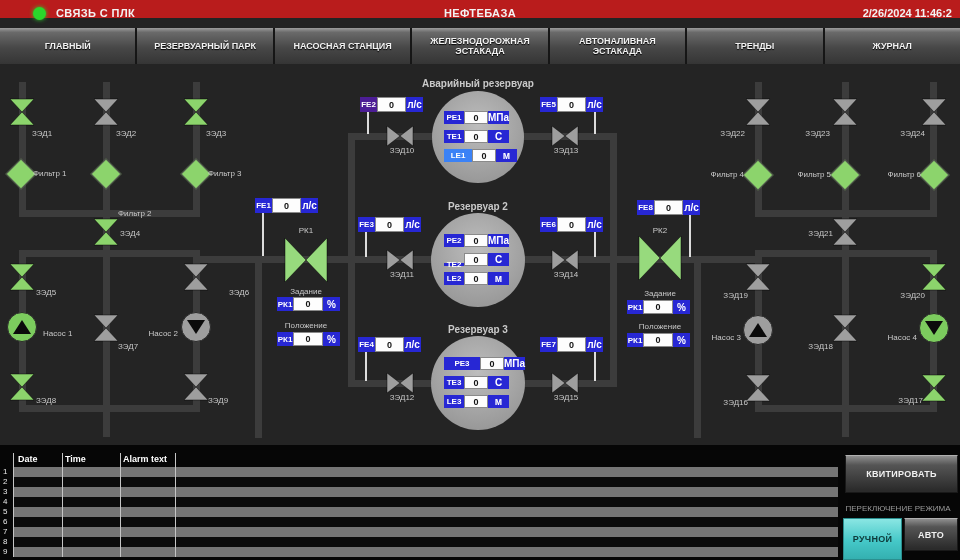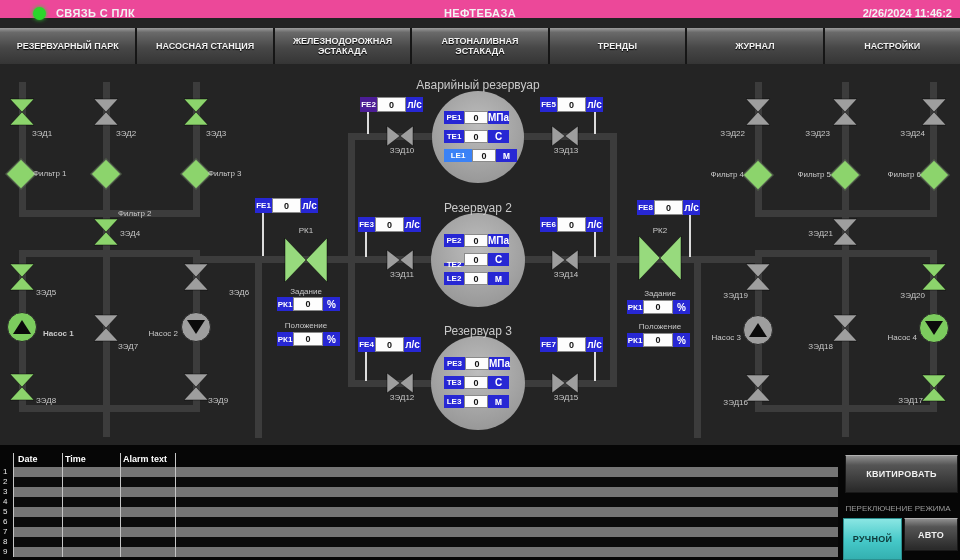--- a/index.html
+++ b/index.html
@@ -1,19 +1,19 @@
 <!DOCTYPE html>
 <html><head>
 <meta charset="utf-8">
 <style>
   html,body{margin:0;padding:0;background:#000;}
   .screen{position:relative;width:960px;height:560px;overflow:hidden;background:#232323;
           font-family:"Liberation Sans",sans-serif;-webkit-user-select:none;}
   
-  .topbar{position:absolute;left:0;top:0;width:960px;height:18px;background:#ec4899;}
+  .topbar{position:absolute;left:0;top:0;width:960px;height:18px;background:#b91c1c;}
   .dot{position:absolute;left:33px;top:7px;width:13px;height:13px;border-radius:50%;}
   .plc{position:absolute;left:56px;top:7px;color:#f2f2f2;font-size:11px;font-weight:700;letter-spacing:.4px;}
   .title{position:absolute;left:0;right:0;top:7px;text-align:center;color:#f2f2f2;font-size:11px;font-weight:700;letter-spacing:.4px;}
   .dt{position:absolute;right:8px;top:7px;color:#f2f2f2;font-size:11px;font-weight:700;}
   
   .tabbar{position:absolute;left:0;top:28px;width:960px;height:36px;display:flex;background:#161616;}
   .tab{flex:1;display:flex;align-items:center;justify-content:center;text-align:center;
        background:linear-gradient(180deg,#9c9c9c 0%,#6a6a6a 12%,#474747 55%,#353535 100%);
        border-right:2px solid #161616;color:#f2f2f2;font-size:9px;font-weight:700;line-height:1.15;
        text-shadow:0 1px 1px #000;cursor:pointer;padding:0 6px;box-sizing:border-box;}
@@ -26,21 +26,21 @@
   .pipe{position:absolute;background:#3c3c3c;}
   .lbl{position:absolute;font-size:8px;line-height:9px;color:#c9c9c9;white-space:nowrap;}
   .valve{position:absolute;cursor:pointer;}
   .valve svg{display:block;}
   .filter{position:absolute;width:22px;height:22px;transform:rotate(45deg);border:1px solid #4a4a4a;box-sizing:border-box;}
   .pump{position:absolute;width:30px;height:30px;border-radius:50%;border:1px solid #2c2c2c;box-sizing:border-box;cursor:pointer;}
   .tri{position:absolute;left:50%;top:50%;width:0;height:0;transform:translate(-50%,-50%);}
   .tri.up{border-left:9px solid transparent;border-right:9px solid transparent;border-bottom:14px solid #0b0b0b;}
   .tri.down{border-left:9px solid transparent;border-right:9px solid transparent;border-top:14px solid #0b0b0b;}
   .tank{position:absolute;border-radius:50%;background:radial-gradient(circle at 50% 38%,#bdbdbd 0%,#9c9c9c 70%,#8d8d8d 100%);}
-  .tlbl{position:absolute;width:180px;text-align:center;font-size:12px;color:#c9c9c9;white-space:nowrap;}
+  .tlbl{position:absolute;width:180px;text-align:center;font-size:10px;color:#c9c9c9;white-space:nowrap;font-weight:bold;}
   .sline{position:absolute;width:2px;background:#dcdcdc;}
   .drow{position:absolute;display:flex;}
   .drow span{display:flex;align-items:center;justify-content:center;box-sizing:border-box;}
   .drow .tag{color:#fff;font-size:8px;font-weight:700;}
   .drow .val{background:#fdfdfd;color:#111;font-size:9px;font-weight:700;border:1px solid #8a8a8a;}
   .drow .unit{color:#fff;font-size:10px;font-weight:700;}
   
   .ahdr{position:absolute;color:#fff;font-size:9px;font-weight:700;}
   .asep{position:absolute;width:1px;background:#c4c4c4;}
   .arow{position:absolute;left:13px;width:825px;height:10px;}
@@ -62,39 +62,39 @@
 <div class="screen">
   <div class="topbar">
     <span class="dot" style="background: rgb(43, 214, 43); box-shadow: rgb(43, 214, 43) 0px 0px 4px;"></span>
     <span class="plc">СВЯЗЬ С ПЛК</span>
     <span class="title">НЕФТЕБАЗА</span>
     <span class="dt">2/26/2024 11:46:2</span>
   </div>
 
   <div class="tabbar">
       <div class="tab">
+        <span>ГЛАВНЫЙ</span>
+      </div>
+      <div class="tab">
         <span>РЕЗЕРВУАРНЫЙ ПАРК</span>
       </div>
       <div class="tab">
         <span>НАСОСНАЯ СТАНЦИЯ</span>
       </div>
       <div class="tab">
         <span>ЖЕЛЕЗНОДОРОЖНАЯ ЭСТАКАДА</span>
       </div>
       <div class="tab">
         <span>АВТОНАЛИВНАЯ ЭСТАКАДА</span>
       </div>
       <div class="tab">
         <span>ТРЕНДЫ</span>
       </div>
       <div class="tab">
         <span>ЖУРНАЛ</span>
-      </div>
-      <div class="tab">
-        <span>НАСТРОЙКИ</span>
       </div>
     </div>
 
   <div class="dbg"></div>
   <div class="abg"></div>
 
   <div class="layer" id="diagram">
       <div class="pipe" style="left: 19px; top: 82px; width: 7px; height: 131px; background: rgb(60, 60, 60);"></div>
       <div class="pipe" style="left: 103px; top: 82px; width: 7px; height: 131px; background: rgb(60, 60, 60);"></div>
       <div class="pipe" style="left: 193px; top: 82px; width: 7px; height: 131px; background: rgb(60, 60, 60);"></div>
@@ -152,21 +152,21 @@
         <span class="unit" style="width: 21px; background: rgb(39, 39, 212);">С</span>
       </div>
       <div class="drow" style="left: 444px; top: 272px; height: 13px;">
         <span class="tag" style="width: 20px; background: rgb(39, 39, 212);">LE2</span>
         <span class="val" style="width: 24px;">0</span>
         <span class="unit" style="width: 21px; background: rgb(39, 39, 212);">м</span>
       </div>
       <div class="tank" style="left: 431px; top: 336px; width: 94px; height: 94px;"></div>
       <div class="tlbl" style="left: 388px; top: 324px;">Резервуар 3</div>
       <div class="drow" style="left: 444px; top: 357px; height: 13px;">
-        <span class="tag" style="width: 21px; background: rgb(39, 39, 212); text-align: center;">PE3</span>
+        <span class="tag" style="width: 36px; background: rgb(39, 39, 212); text-align: center;">PE3</span>
         <span class="val" style="width: 24px;">0</span>
         <span class="unit" style="width: 21px; background: rgb(39, 39, 212);">МПа</span>
       </div>
       <div class="drow" style="left: 444px; top: 376px; height: 13px;">
         <span class="tag" style="width: 20px; background: rgb(39, 39, 212);">TE3</span>
         <span class="val" style="width: 24px;">0</span>
         <span class="unit" style="width: 21px; background: rgb(39, 39, 212);">С</span>
       </div>
       <div class="drow" style="left: 444px; top: 395px; height: 13px;">
         <span class="tag" style="width: 20px; background: rgb(39, 39, 212);">LE3</span>
@@ -325,21 +325,21 @@
       <div class="lbl" style="top: 169px; left: 208px;">Фильтр 3</div>
       <div class="filter" style="left: 747px; top: 164px; background: rgb(140, 212, 108);"></div>
       <div class="lbl" style="top: 170px; left: 654px; width: 90px; text-align: right;">Фильтр 4</div>
       <div class="filter" style="left: 834px; top: 164px; background: rgb(140, 212, 108);"></div>
       <div class="lbl" style="top: 170px; left: 741px; width: 90px; text-align: right;">Фильтр 5</div>
       <div class="filter" style="left: 923px; top: 164px; background: rgb(140, 212, 108);"></div>
       <div class="lbl" style="top: 170px; left: 831px; width: 90px; text-align: right;">Фильтр 6</div>
       <div class="pump" style="left: 7px; top: 312px; background: rgb(124, 204, 94);">
         <div class="tri up"></div>
       </div>
-      <div class="lbl" style="top: 329px; left: 43px; font-weight: bold;">Насос 1</div>
+      <div class="lbl" style="top: 329px; left: 43px;">Насос 1</div>
       <div class="pump" style="left: 181px; top: 312px; background: rgb(158, 158, 158);">
         <div class="tri down"></div>
       </div>
       <div class="lbl" style="top: 329px; left: 88px; width: 90px; text-align: right;">Насос 2</div>
       <div class="pump" style="left: 743px; top: 315px; background: rgb(158, 158, 158);">
         <div class="tri up"></div>
       </div>
       <div class="lbl" style="top: 333px; left: 651px; width: 90px; text-align: right;">Насос 3</div>
       <div class="pump" style="left: 919px; top: 313px; background: rgb(124, 204, 94);">
         <div class="tri down"></div>

